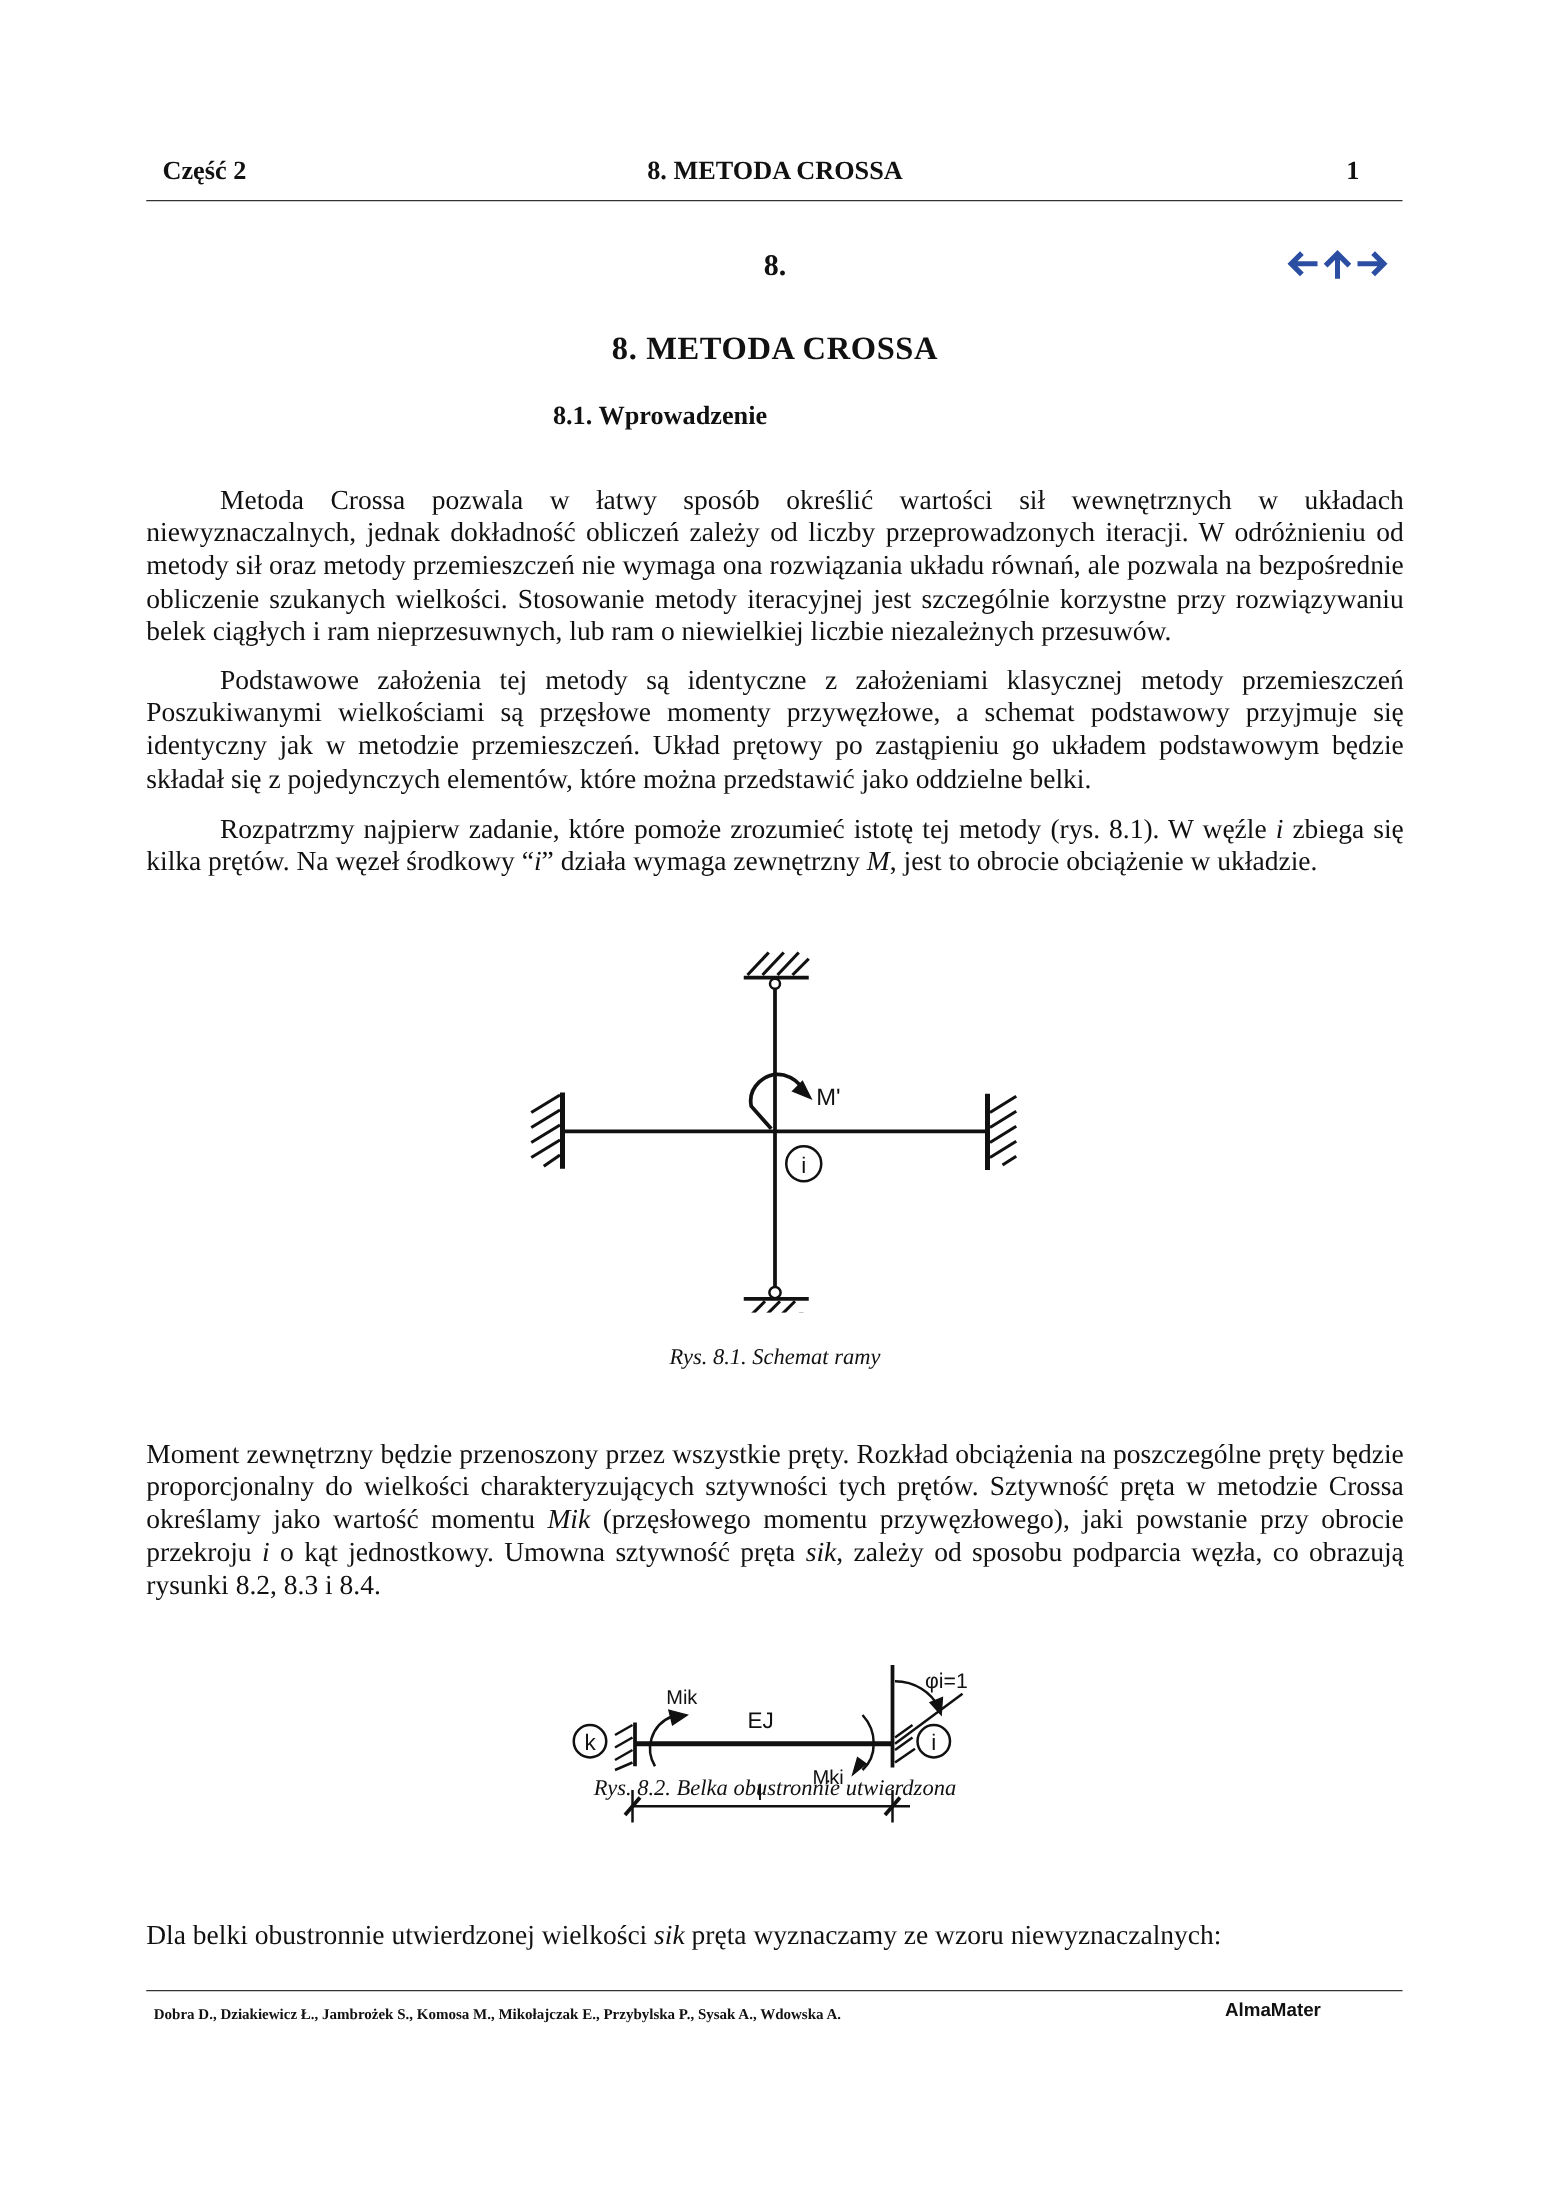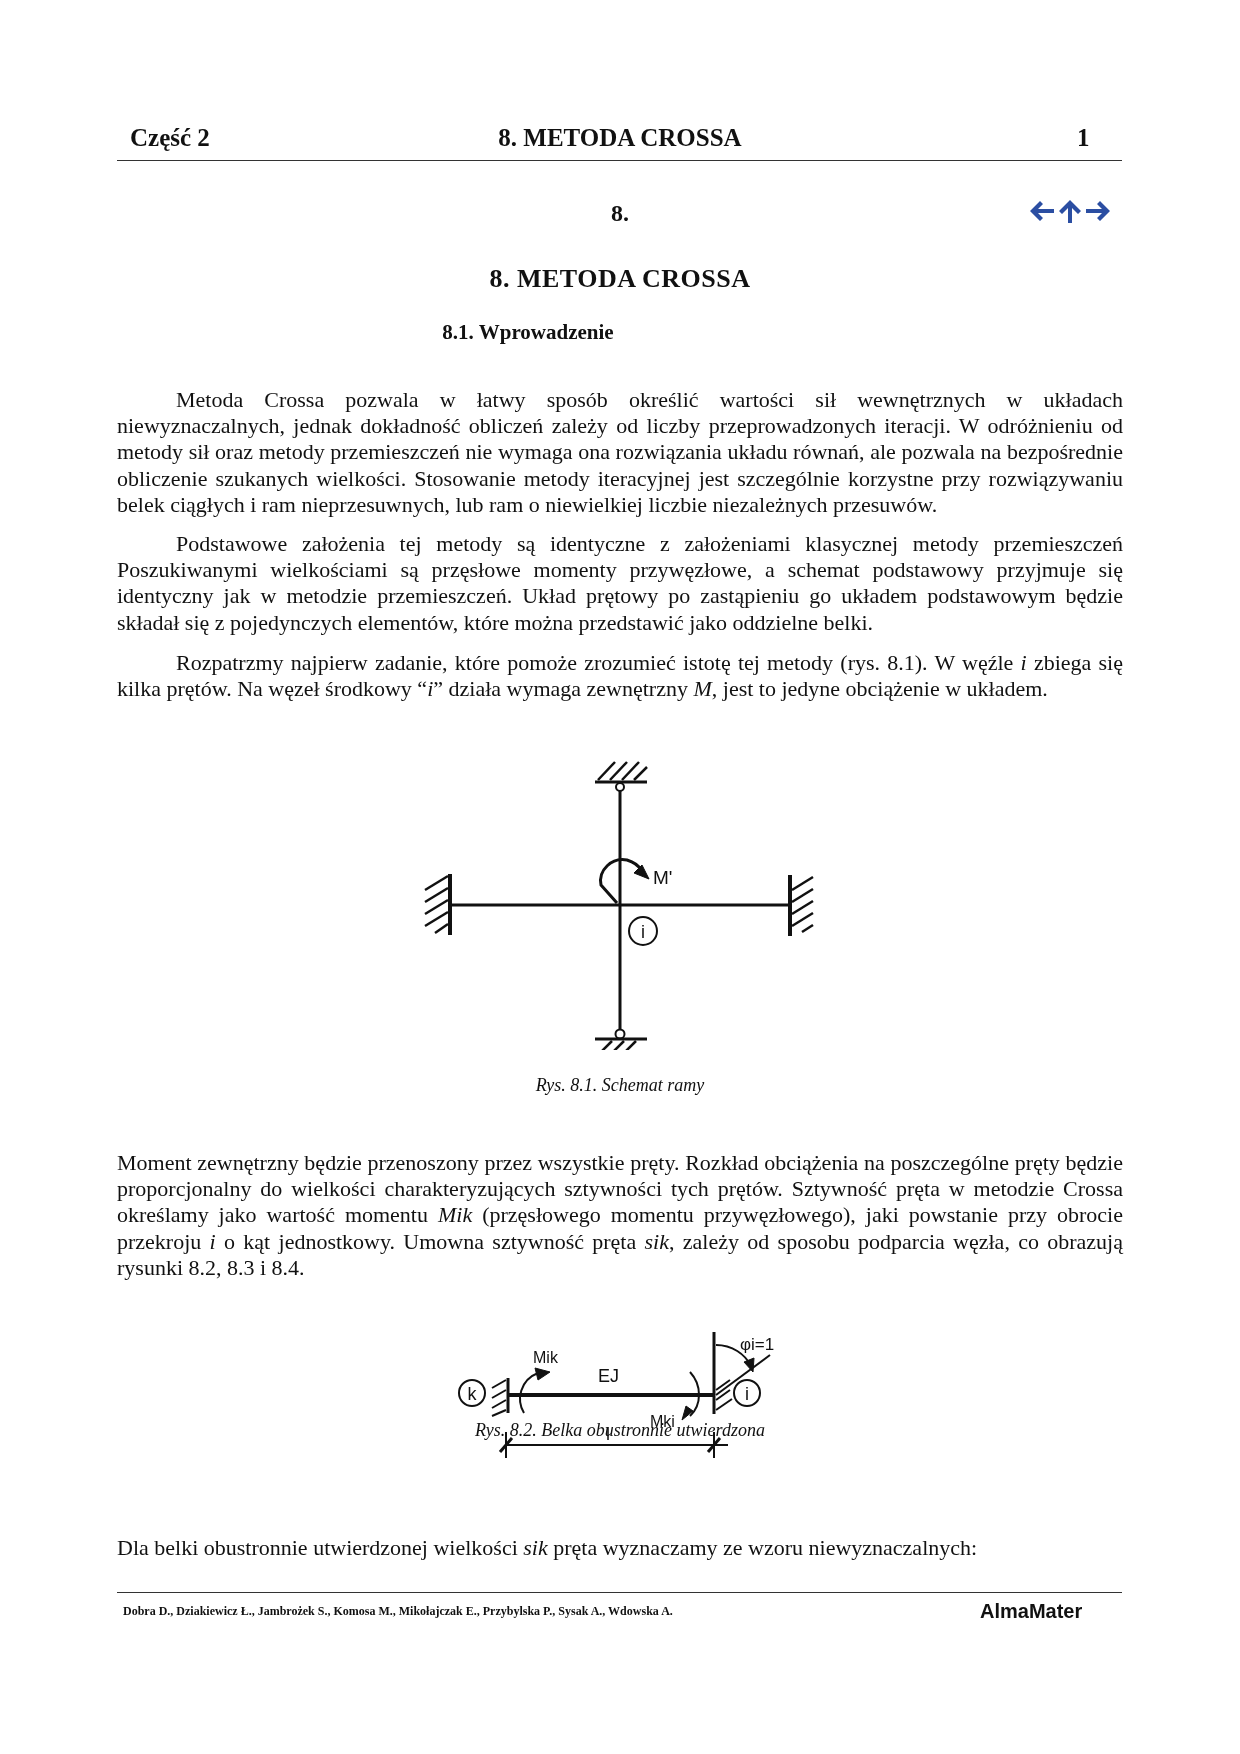--- a/index.html
+++ b/index.html
@@ -1,33 +1,33 @@
 <!DOCTYPE html>
 <html><head>
 <meta charset="utf-8">
 <style>
   html, body { margin: 0; padding: 0; background: #ffffff; }
   body { width: 1240px; height: 1754px; position: relative; overflow: hidden;
          font-family: "Liberation Serif", "DejaVu Serif", serif; color: #111; }
   .abs { position: absolute; }
-  .hdr { top: 124px; font-size: 25px; font-weight: bold; }
+  .hdr { top: 124px; font-size: 21px; font-weight: bold; }
   .hdr-left { left: 130px; }
   .hdr-center { left: 0; width: 1240px; text-align: center; }
   .hdr-right { left: 1077px; }
   .rule { left: 117px; width: 1005px; height: 0; border-top: 1.5px solid #333; }
   .chap-num { top: 200px; left: 0; width: 1240px; text-align: center; font-size: 24px; font-weight: bold; }
   .nav { top: 198px; left: 1028px; display: flex; gap: 0px; }
   .nav span { display: inline-block; width: 28px; height: 26px; }
   .chap-title { top: 264px; left: 0; width: 1240px; text-align: center; font-size: 26px; font-weight: bold; letter-spacing: 0.5px; }
   .sec-title { top: 320px; left: 0; width: 1056px; text-align: center; font-size: 21px; font-weight: bold; }
   .para { left: 117px; width: 1006px; font-size: 22px; line-height: 26.2px; text-align: justify; }
   .para.indent { text-indent: 59px; }
   .caption { left: 0; width: 1240px; text-align: center; font-style: italic; font-size: 18px; }
   .foot-authors { top: 1604px; left: 123px; font-size: 12px; font-weight: bold; }
-  .foot-brand { top: 1600px; left: 980px; font-family: "Liberation Sans", sans-serif; font-weight: bold; font-size: 20px; text-align: right; }
+  .foot-brand { top: 1600px; left: 980px; font-family: "Liberation Sans", sans-serif; font-weight: bold; font-size: 15px; text-align: right; }
   svg text { font-family: "Liberation Sans", sans-serif; }
   i.sym { font-style: italic; }
 </style>
 </head>
 <body>
 
 <div class="abs hdr hdr-left">Część 2</div>
 <div class="abs hdr hdr-center">8. METODA CROSSA</div>
 <div class="abs hdr hdr-right">1</div>
 <div class="abs rule" style="top:160px;"></div>
@@ -49,21 +49,21 @@
         <path d="M26 13 L16 3 L13 6 L18 11 L2 11 L2 15 L18 15 L13 20 L16 23 Z" fill="#2b4ea2"></path>
       </svg>
   </span>
 </div>
 
 <div class="abs chap-title">8. METODA CROSSA</div>
 <div class="abs sec-title">8.1. Wprowadzenie</div>
 
 <div class="abs para indent" style="top:387px;">Metoda Crossa pozwala w łatwy sposób określić wartości sił wewnętrznych w układach niewyznaczalnych, jednak dokładność obliczeń zależy od liczby przeprowadzonych iteracji. W odróżnieniu od metody sił oraz metody przemieszczeń nie wymaga ona rozwiązania układu równań, ale pozwala na bezpośrednie obliczenie szukanych wielkości. Stosowanie metody iteracyjnej jest szczególnie korzystne przy rozwiązywaniu belek ciągłych i ram nieprzesuwnych, lub ram o niewielkiej liczbie niezależnych przesuwów.</div>
 <div class="abs para indent" style="top:531px;">Podstawowe założenia tej metody są identyczne z założeniami klasycznej metody przemieszczeń Poszukiwanymi wielkościami są przęsłowe momenty przywęzłowe, a schemat podstawowy przyjmuje się identyczny jak w metodzie przemieszczeń. Układ prętowy po zastąpieniu go układem podstawowym będzie składał się z pojedynczych elementów, które można przedstawić jako oddzielne belki.</div>
-<div class="abs para indent" style="top:650px;"><span>Rozpatrzmy najpierw zadanie, które pomoże zrozumieć istotę tej metody (rys. 8.1). W węźle </span><i class="sym">i</i><span> zbiega się kilka prętów. Na węzeł środkowy “</span><i class="sym">i</i><span>” działa wymaga zewnętrzny </span><i class="sym">M</i><span>, jest to jedyne obciążenie w układem.</span></div>
+<div class="abs para indent" style="top:650px;"><span>Rozpatrzmy najpierw zadanie, które pomoże zrozumieć istotę tej metody (rys. 8.1). W węźle </span><i class="sym">i</i><span> zbiega się kilka prętów. Na węzeł środkowy “</span><i class="sym">i</i><span>” działa wymaga zewnętrzny </span><i class="sym">M</i><span>, jest to obrocie obciążenie w układzie.</span></div>
 
 <svg class="abs" style="left:420px; top:740px;" width="400" height="310">
   <g stroke="#111" fill="none" stroke-width="3">
 
     <line x1="175" y1="27" x2="227" y2="27"></line>
     <g stroke-width="2.5">
       <line x1="178" y1="25" x2="195" y2="8"></line>
         <line x1="190" y1="25" x2="207" y2="8"></line>
         <line x1="202" y1="25" x2="219" y2="8"></line>
         <line x1="214" y1="25" x2="227" y2="12"></line>

